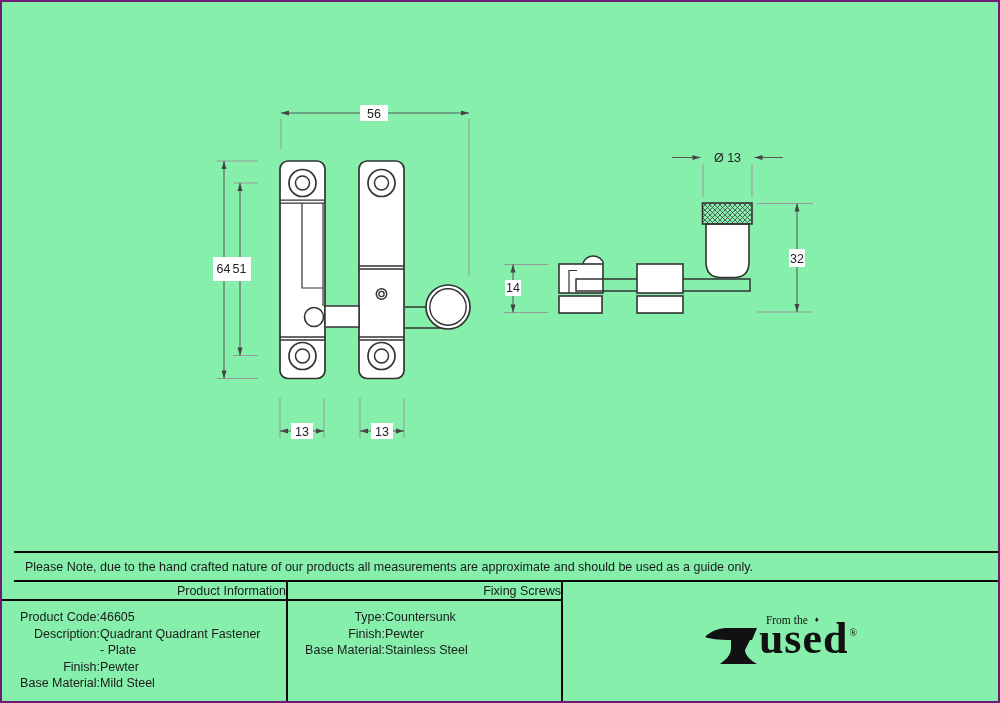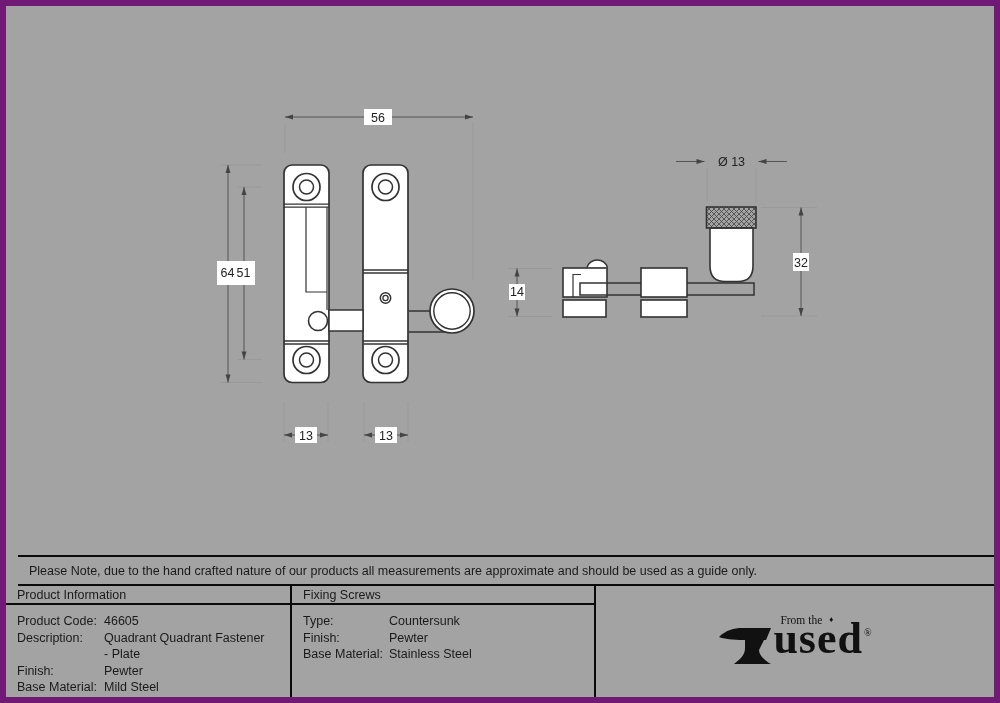--- a/index.html
+++ b/index.html
@@ -1,31 +1,31 @@
 <!DOCTYPE html>
 <html><head>
 <meta charset="utf-8">
 <style>
   html,body{margin:0;padding:0;background:#fff;}
   .sheet{
     position:relative;width:1000px;height:703px;box-sizing:border-box;
-    border:6px solid #701a75;background:#a3a3a3;
+    border:2px solid #701a75;background:#86efac;
     font-family:"Liberation Sans",sans-serif;color:#1a1a1a;overflow:hidden;
   }
   .drawing-svg{position:absolute;top:0;left:0;}
   .note-bar{
     position:absolute;top:549px;left:12px;right:0;height:31px;box-sizing:border-box;
     border-top:2px solid #0a0a0a;border-bottom:2px solid #0a0a0a;
     display:flex;align-items:center;padding-left:11px;font-size:12.5px;
   }
   .grid{position:absolute;top:580px;left:0;right:0;bottom:0;display:flex;}
-  .col{box-sizing:border-box;}
+  .col{box-sizing:border-box;text-align:right;}
   .col.c1{width:284px;}
   .col.c2{width:262px;border-left:2px solid #0a0a0a;}
-  .col.c3{width:304px;border-left:2px solid #0a0a0a;}
+  .col.c3{width:275px;border-left:2px solid #0a0a0a;}
   .col.c4{flex:1;border-left:2px solid #0a0a0a;display:flex;align-items:center;justify-content:center;}
   .hd{height:19px;box-sizing:border-box;border-bottom:2px solid #0a0a0a;
       padding:2px 0 0 11px;font-size:12.5px;}
   .bd{padding:8px 0 0 11px;font-size:12.5px;line-height:16.6px;}
   .kv{display:flex;}
   .kv .k{width:87px;flex:none;}
   .c3 .kv .k{width:86px;}
   
   .logo{display:flex;align-items:flex-end;}
   .anvil-icon{width:54px;height:40px;margin:0 1px 3px 0;}

